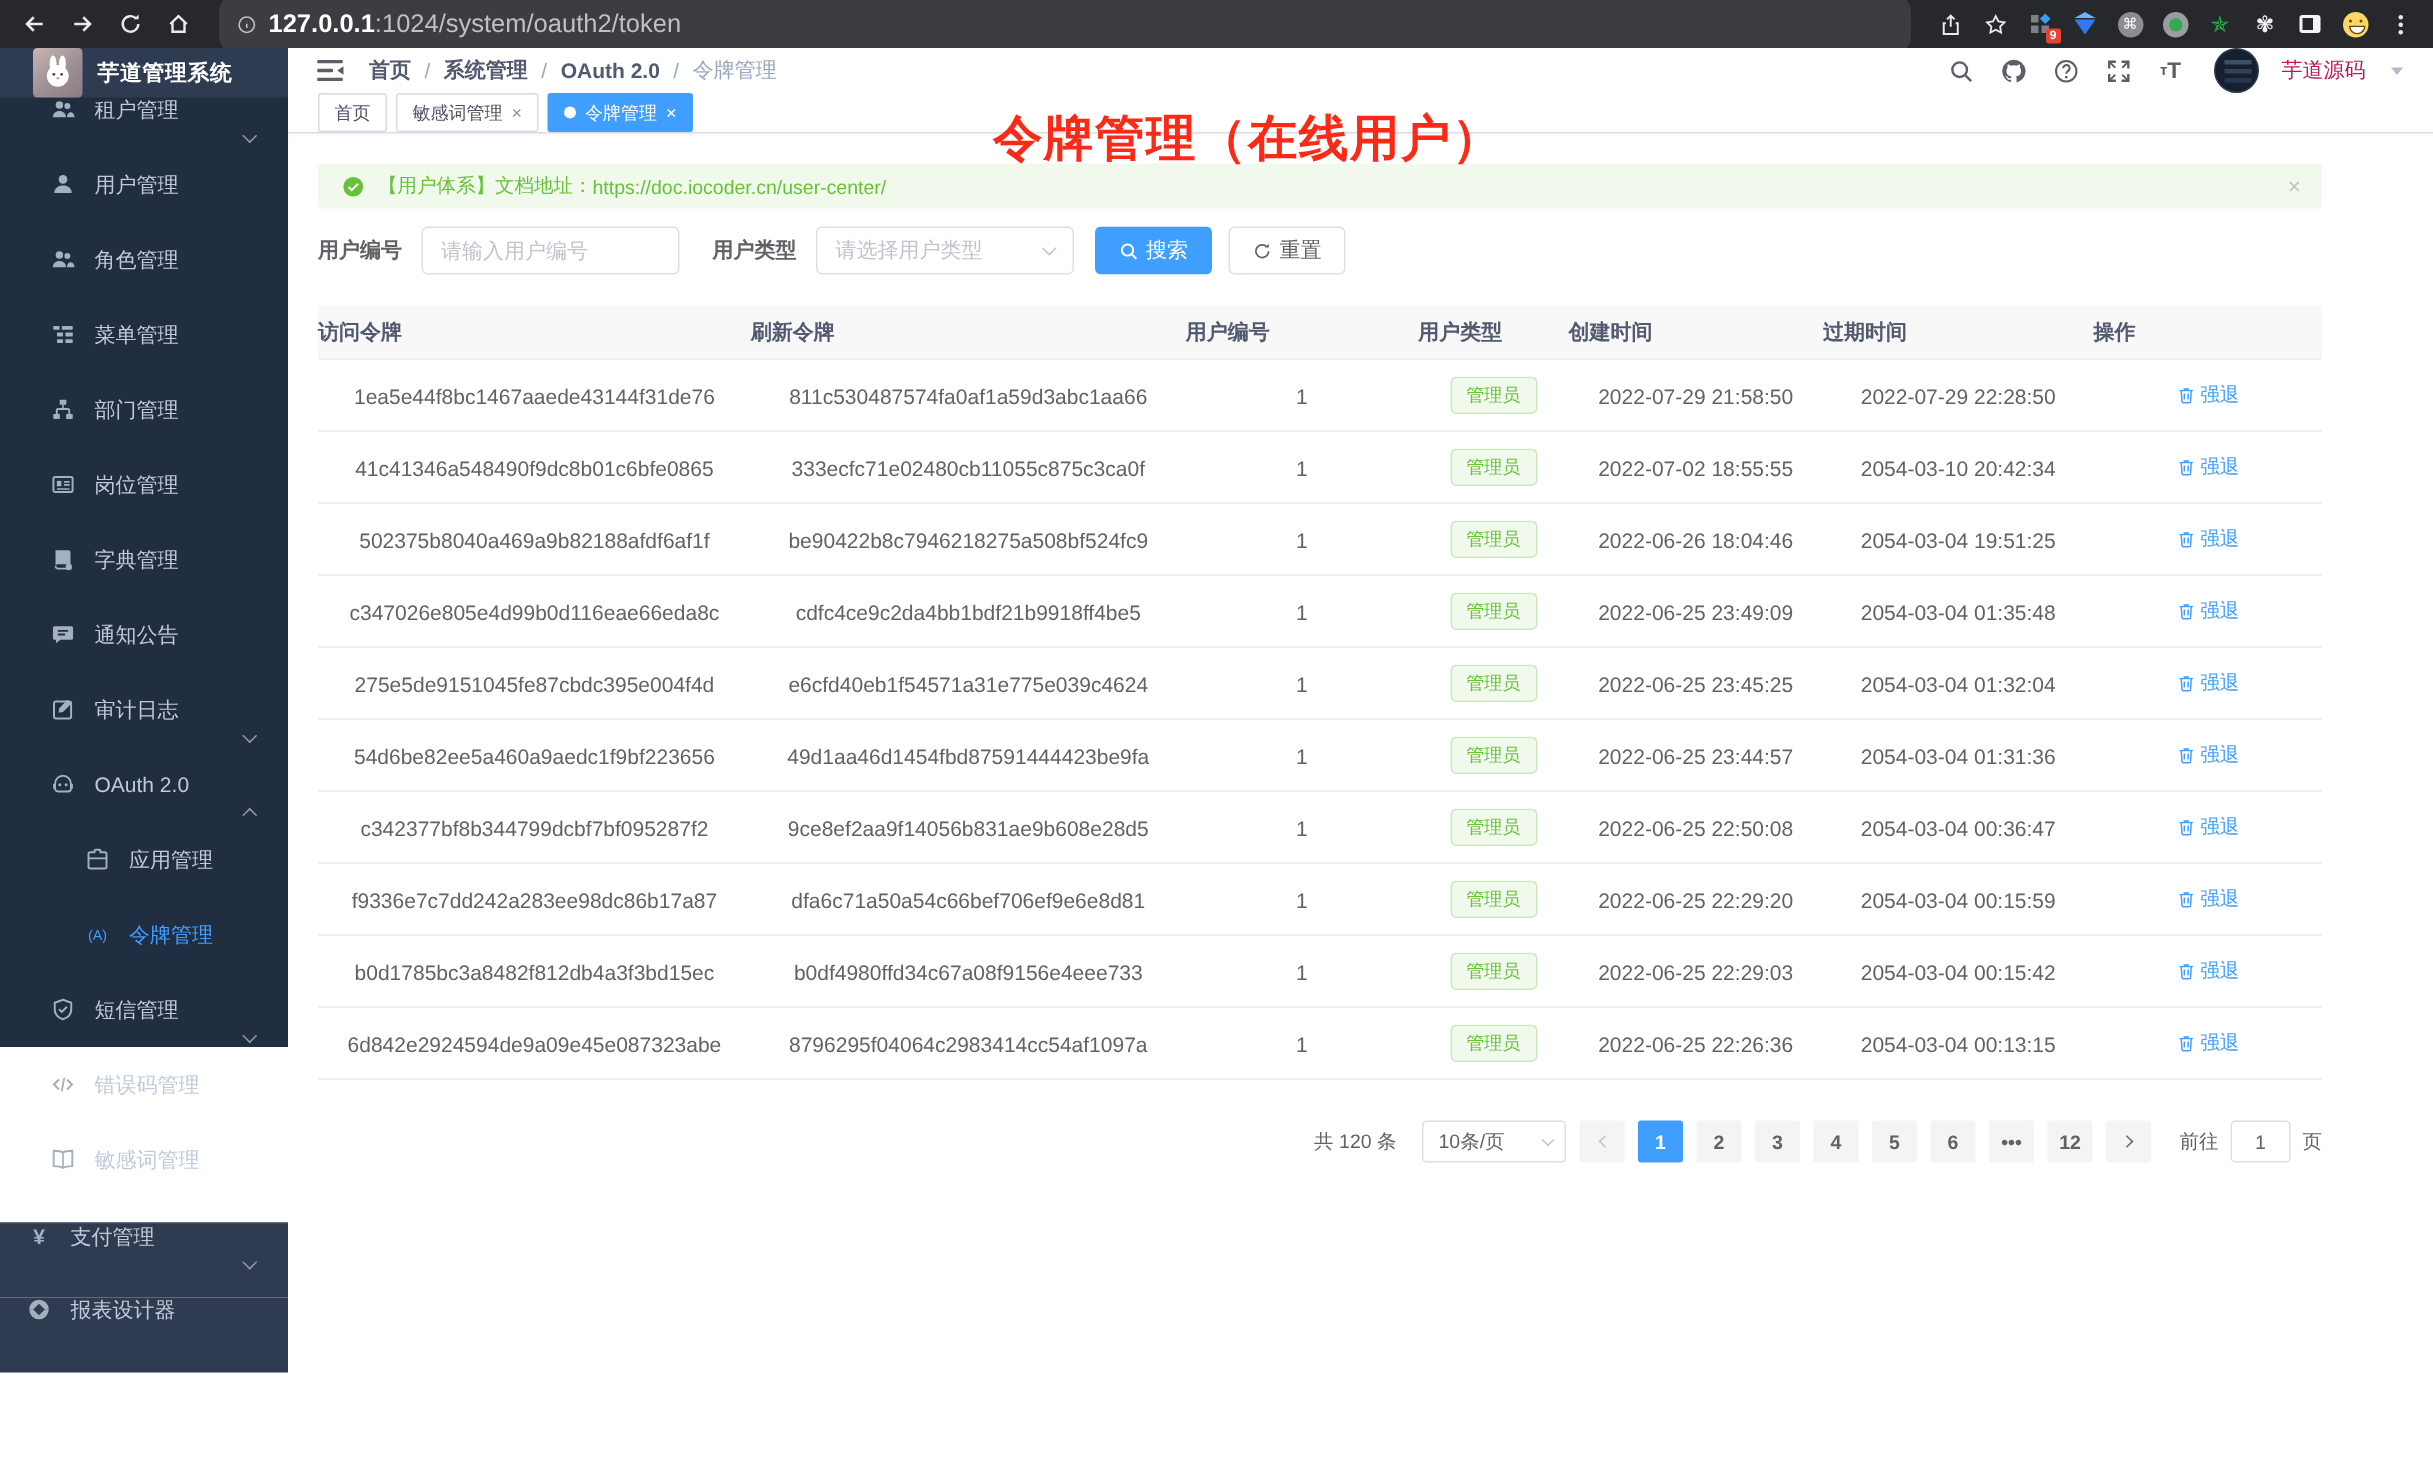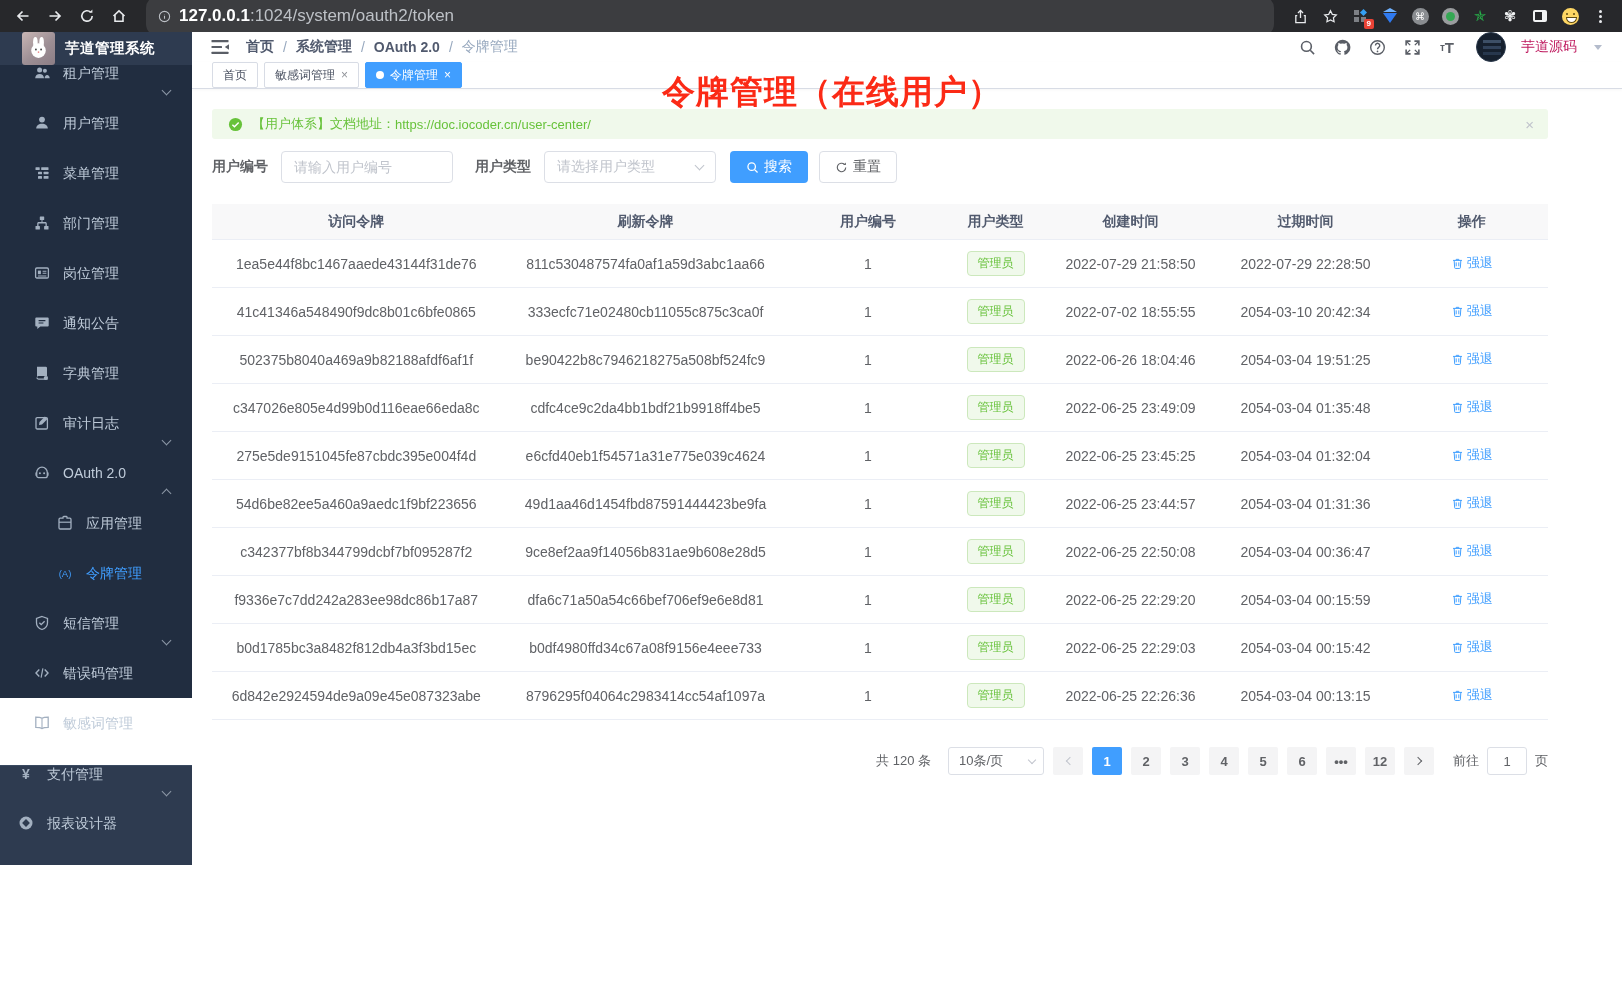--- a/index.html
+++ b/index.html
@@ -106,21 +106,21 @@
 .s-select { width:172px; height:32px; border:1px solid #dcdfe6; border-radius:4px; padding:0 12px; font-size:14px; color:#c0c4cc; display:flex; align-items:center; justify-content:space-between; margin-right:12px; cursor:pointer; }
 .s-select .chev { color:#c0c4cc; margin-top:-3px; }
 .btn { height:32px; border-radius:4px; font-size:14px; display:inline-flex; align-items:center; gap:5px; padding:0 15px; cursor:pointer; border:1px solid transparent; font-family:inherit; }
 .btn svg { width:13px; height:13px; }
 .btn-primary { background:#409eff; color:#fff; margin-left:2px; }
 .btn-plain { background:#fff; border-color:#dcdfe6; color:#606266; margin-left:11px; }
 
 
 .table { margin-top:21px; width:1336px; font-size:14px; }
 .thead { display:flex; height:36px; align-items:center; background:#f8f8f9; border-bottom:1px solid #ebeef5; }
-.th { color:#515a6e; font-weight:700; text-align:center; }
+.th { color:#515a6e; font-weight:700; text-align:left; }
 .tr { display:flex; height:48px; align-items:center; border-bottom:1px solid #ebeef5; }
 .td { color:#606266; text-align:center; overflow:hidden; white-space:nowrap; }
 .th:nth-child(1),.td:nth-child(1){ width:21.6%; }
 .th:nth-child(2),.td:nth-child(2){ width:21.7%; }
 .th:nth-child(3),.td:nth-child(3){ width:11.6%; }
 .th:nth-child(4),.td:nth-child(4){ width:7.5%; }
 .th:nth-child(5),.td:nth-child(5){ width:12.7%; }
 .th:nth-child(6),.td:nth-child(6){ width:13.5%; }
 .th:nth-child(7),.td:nth-child(7){ width:11.4%; }
 .badge { display:inline-block; background:#f0f9eb; border:1px solid #cce8bc; color:#67c23a; font-size:12px; padding:4px 10px; border-radius:4px; line-height:1.2; }
@@ -255,20 +255,31 @@
             <svg viewBox="0 0 16 16">
               <circle cx="8" cy="4.6" r="2.9"></circle>
               <path d="M2.2 13.6c0-3.2 2.6-4.9 5.8-4.9s5.8 1.7 5.8 4.9z"></path>
             </svg>
           </span>
           <span class="mi-label">用户管理</span>
         </div>
         <div class="menu-item lv1">
           <span class="mi-icon">
             <svg viewBox="0 0 16 16">
+              <circle cx="5.6" cy="5" r="2.5"></circle>
+              <circle cx="10.9" cy="5.7" r="2"></circle>
+              <path d="M1.2 13.2c0-2.6 2-4.2 4.4-4.2s4.4 1.6 4.4 4.2z"></path>
+              <path d="M10.6 13.2c0-1.9 1.1-3.3 2.5-3.3 1.5 0 2.6 1.4 2.6 3.3z"></path>
+            </svg>
+          </span>
+          <span class="mi-label">角色管理</span>
+        </div>
+        <div class="menu-item lv1">
+          <span class="mi-icon">
+            <svg viewBox="0 0 16 16">
               <rect x="1.5" y="2.3" width="4.2" height="2.6" rx="0.5"></rect>
               <rect x="7.2" y="2.3" width="7.3" height="2.6" rx="0.5"></rect>
               <rect x="4" y="6.7" width="4" height="2.6" rx="0.5"></rect>
               <rect x="9.6" y="6.7" width="4.9" height="2.6" rx="0.5"></rect>
               <rect x="4" y="11.1" width="4" height="2.6" rx="0.5"></rect>
               <rect x="9.6" y="11.1" width="4.9" height="2.6" rx="0.5"></rect>
             </svg>
           </span>
           <span class="mi-label">菜单管理</span>
         </div>
@@ -290,35 +301,35 @@
               <rect x="1.6" y="3" width="12.8" height="10" rx="1.2" fill="none" stroke="currentColor" stroke-width="1.3"></rect>
               <rect x="3.9" y="5.6" width="3" height="3.6"></rect>
               <path d="M8.6 6.2h3.8M8.6 8.2h3.8M4 11h8.4" stroke="currentColor" stroke-width="1.1"></path>
             </svg>
           </span>
           <span class="mi-label">岗位管理</span>
         </div>
         <div class="menu-item lv1">
           <span class="mi-icon">
             <svg viewBox="0 0 16 16">
-              <path d="M2.3 2.5h11.4a1 1 0 011 1v7a1 1 0 01-1 1H6.3l-3 2.4v-2.4h-1a1 1 0 01-1-1v-7a1 1 0 011-1z"></path>
-              <path d="M4.6 5.6h6.8M4.6 8h4.8" stroke="#212d40" stroke-width="1.2"></path>
-            </svg>
-          </span>
-          <span class="mi-label">通知公告</span>
-        </div>
-        <div class="menu-item lv1">
-          <span class="mi-icon">
-            <svg viewBox="0 0 16 16">
               <path d="M3 1.8h8.6A1.3 1.3 0 0113 3.1v8H4.7A1.7 1.7 0 003 12.4z"></path>
               <path d="M3 12.4a1.7 1.7 0 001.7 1.7H13v-2.7" fill="none" stroke="currentColor" stroke-width="1.2"></path>
               <circle cx="11.8" cy="13" r="2.1"></circle>
             </svg>
           </span>
           <span class="mi-label">字典管理</span>
+        </div>
+        <div class="menu-item lv1">
+          <span class="mi-icon">
+            <svg viewBox="0 0 16 16">
+              <path d="M2.3 2.5h11.4a1 1 0 011 1v7a1 1 0 01-1 1H6.3l-3 2.4v-2.4h-1a1 1 0 01-1-1v-7a1 1 0 011-1z"></path>
+              <path d="M4.6 5.6h6.8M4.6 8h4.8" stroke="#212d40" stroke-width="1.2"></path>
+            </svg>
+          </span>
+          <span class="mi-label">通知公告</span>
         </div>
         <div class="menu-item lv1">
           <span class="mi-icon">
             <svg viewBox="0 0 16 16">
               <rect x="2" y="2.6" width="11.4" height="11.4" rx="1.2" fill="none" stroke="currentColor" stroke-width="1.3"></rect>
               <path d="M10.9 1.5l2.6 2.6-5.5 5.5-3 .5.5-3z"></path>
             </svg>
           </span>
           <span class="mi-label">审计日志</span>
           <i class="chev down"></i>

